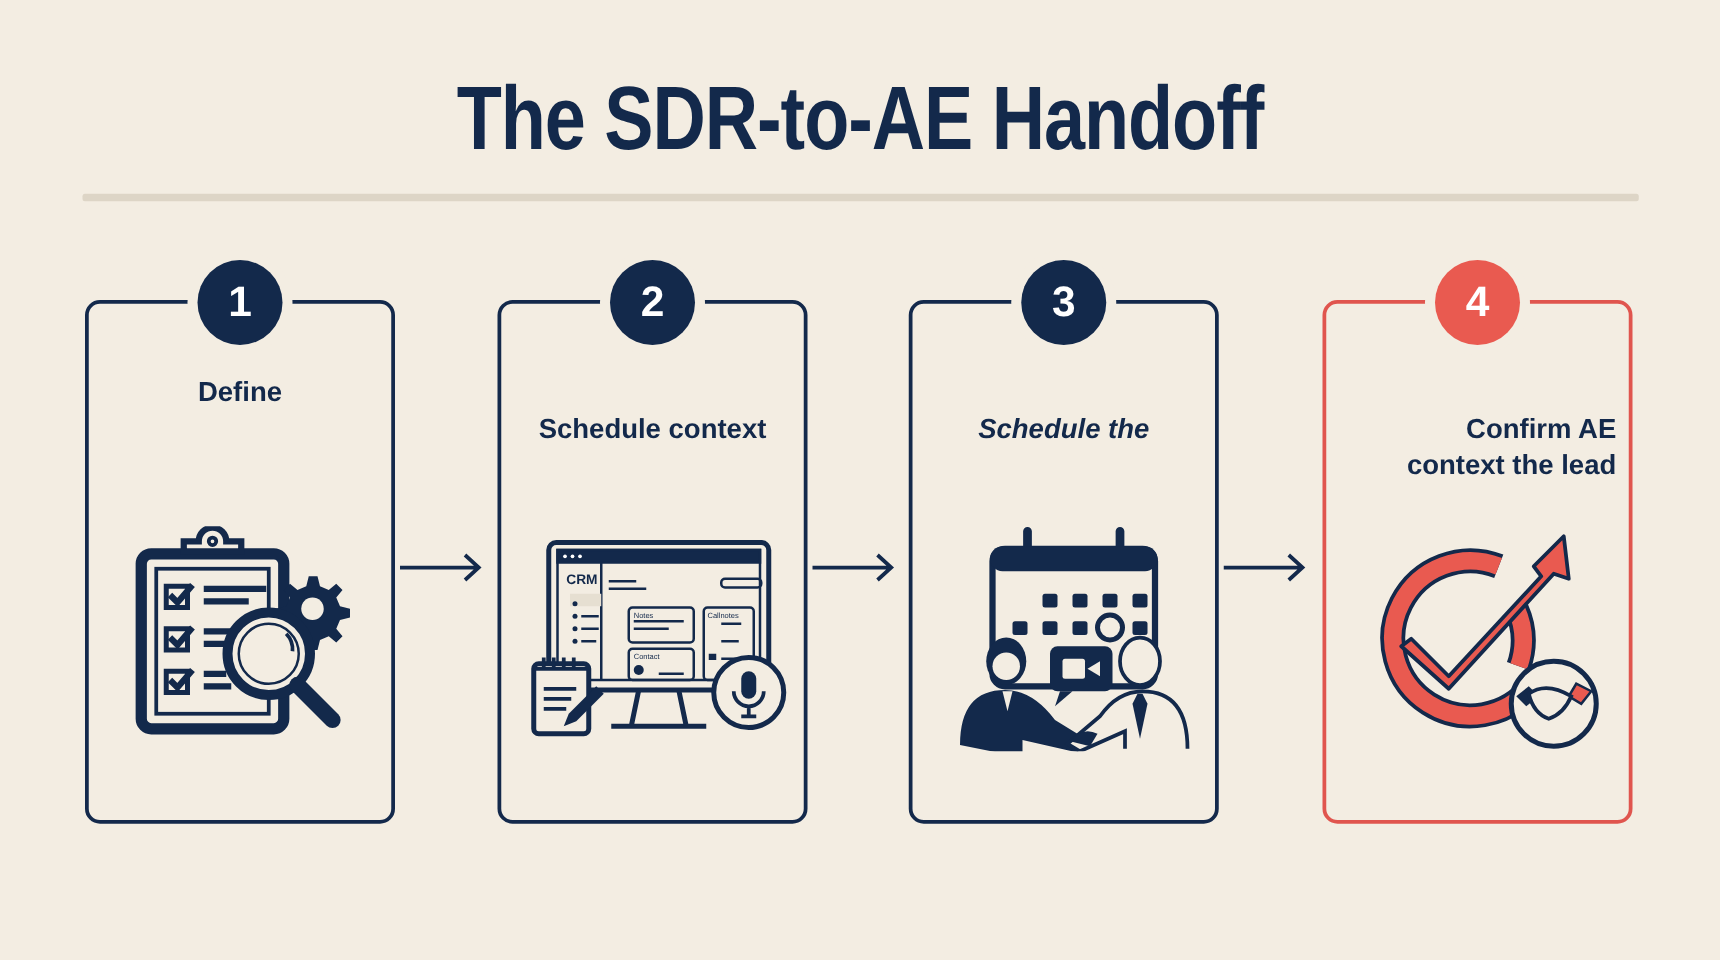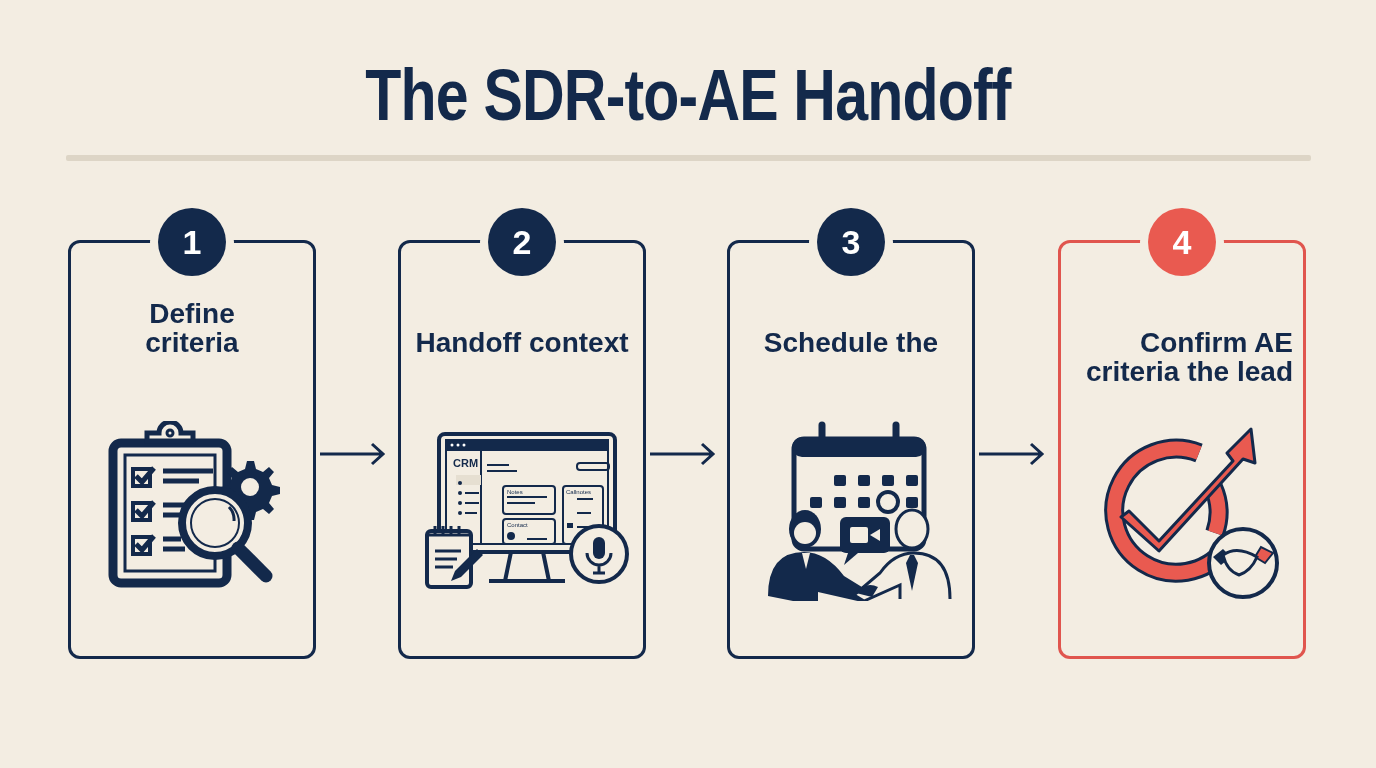--- a/index.html
+++ b/index.html
@@ -34,36 +34,35 @@
     position: absolute; top: -35px; left: 50%; margin-left: -34px;
     width: 68px; height: 68px; border-radius: 50%;
     background: #13294b; color: #fff;
     font-weight: 700; font-size: 34px; line-height: 68px; text-align: center;
     box-shadow: 0 0 0 8px #f3ede2;
   }
   .card.accent .badge { background: #e95a50; }
   .label {
     position: absolute; left: 10px; right: 10px;
     text-align: center; color: #13294b;
-    font-weight: 700; font-size: 28px; line-height: 29px;
+    font-weight: 700; font-size: 22px; line-height: 29px;
   }
   .icon { position: absolute; }
   .arrow { position: absolute; top: 441px; width: 70px; height: 26px; }
 </style>
 </head>
 <body>
 
 <div class="title">The SDR-to-AE Handoff</div>
 <div class="divider"></div>
 
 <div class="card" style="left:68px;">
   <div class="badge">1</div>
   <div class="label" style="top:56px;">
     <div>Define</div>
-    <div>criteria</div>
   </div>
   <svg class="icon" style="left:34px;top:178px;" width="180" height="170" viewBox="0 0 180 170">
     <g fill="none" stroke="#13294b">
       <rect x="8" y="22" width="114" height="140" rx="8" stroke-width="9"></rect>
       <rect x="20" y="34" width="90" height="116" fill="#f3ede2" stroke-width="3"></rect>
       <path d="M42 20 h46 v-8 h-12 a11 11 0 0 0 -22 0 h-12 z" fill="#f3ede2" stroke-width="5"></path>
       <circle cx="65" cy="12" r="3" stroke-width="3"></circle>
       <rect x="28" y="48" width="17" height="17" stroke-width="4"></rect>
       <path d="M31 55 l6 6 l12 -14" stroke-width="5"></path>
       <rect x="28" y="82" width="17" height="17" stroke-width="4"></rect>
@@ -85,21 +84,21 @@
 
 <div class="arrow" style="left:318px;">
   <svg width="70" height="26" viewBox="0 0 70 26">
       <path d="M2 13 H64 M54 3 L65 13 L54 23" fill="none" stroke="#13294b" stroke-width="3"></path>
     </svg>
 </div>
 
 <div class="card" style="left:398px;">
   <div class="badge">2</div>
   <div class="label" style="top:85px;">
-    <div>Handoff context</div>
+    <div>Schedule context</div>
   </div>
   <svg class="icon" style="left:18px;top:188px;" width="215" height="165" viewBox="0 0 215 165">
     <g fill="none" stroke="#13294b">
       <rect x="20" y="3" width="176" height="118" rx="6" stroke-width="4"></rect>
       <rect x="27" y="9" width="162" height="104" stroke-width="2"></rect>
       <rect x="27" y="9" width="162" height="10" fill="#13294b" stroke-width="2"></rect>
       <path d="M92 121 L86 150 M124 121 L130 150 M70 150 H146" stroke-width="4"></path>
       <path d="M62 19 V113" stroke-width="2"></path>
       <rect x="84" y="55" width="52" height="28" rx="3" stroke-width="2"></rect>
       <rect x="84" y="88" width="52" height="25" rx="3" stroke-width="2"></rect>
@@ -138,21 +137,21 @@
 </div>
 
 <div class="arrow" style="left:648px;">
   <svg width="70" height="26" viewBox="0 0 70 26">
       <path d="M2 13 H64 M54 3 L65 13 L54 23" fill="none" stroke="#13294b" stroke-width="3"></path>
     </svg>
 </div>
 
 <div class="card" style="left:727px;">
   <div class="badge">3</div>
-  <div class="label" style="top:85px;">
+  <div class="label" style="top:85px;font-style:italic;">
     <div>Schedule the</div>
   </div>
   <svg class="icon" style="left:30px;top:178px;" width="195" height="180" viewBox="0 0 195 180">
     <g fill="none" stroke="#13294b">
       <rect x="34" y="18" width="130" height="110" rx="10" stroke-width="5"></rect>
       <path d="M62 4 v22 M136 4 v22" stroke-width="7" stroke-linecap="round"></path>
     </g>
     <rect x="32" y="16" width="134" height="20" rx="10" fill="#13294b"></rect>
     <g fill="#13294b">
       <rect x="74" y="54" width="12" height="11" rx="2"></rect>
@@ -187,21 +186,21 @@
 <div class="arrow" style="left:977px;">
   <svg width="70" height="26" viewBox="0 0 70 26">
       <path d="M2 13 H64 M54 3 L65 13 L54 23" fill="none" stroke="#13294b" stroke-width="3"></path>
     </svg>
 </div>
 
 <div class="card accent" style="left:1058px;">
   <div class="badge">4</div>
   <div class="label" style="top:85px;text-align:right;">
     <div>Confirm AE</div>
-    <div>criteria the lead</div>
+    <div>context the lead</div>
   </div>
   <svg class="icon" style="left:40px;top:180px;" width="180" height="180" viewBox="0 0 180 180">
     <path d="M98 30 A62 62 0 1 0 124 126" fill="none" stroke="#13294b" stroke-width="20"></path>
     <path d="M98 30 A62 62 0 1 0 124 126" fill="none" stroke="#e95a50" stroke-width="14"></path>
     <path d="M112 64 A62 62 0 0 1 114 110" fill="none" stroke="#13294b" stroke-width="20"></path>
     <path d="M112 64 A62 62 0 0 1 114 110" fill="none" stroke="#e95a50" stroke-width="14"></path>
     <path d="M28 88 L58 118 L132 38 L126 30 L150 6 L154 40 L142 36 L58 128 L20 94 Z" fill="#e95a50" stroke="#13294b" stroke-width="3" stroke-linejoin="round"></path>
     <circle cx="142" cy="140" r="34" fill="#f3ede2" stroke="#13294b" stroke-width="4"></circle>
     <path d="M112 134 l10 -8 l8 8 l-10 8 z" fill="#13294b"></path>
     <path d="M172 130 l-12 -6 l-6 10 l10 6 z" fill="#e95a50" stroke="#13294b" stroke-width="2"></path>

